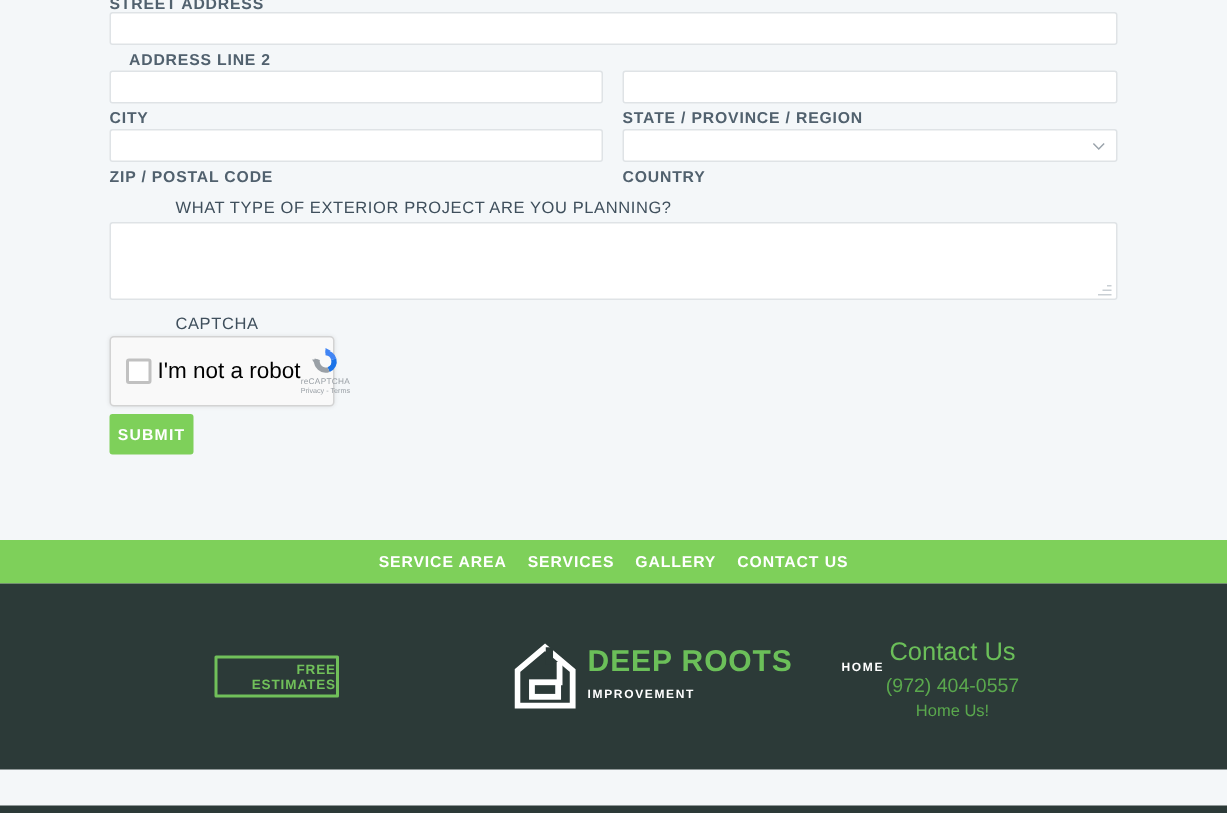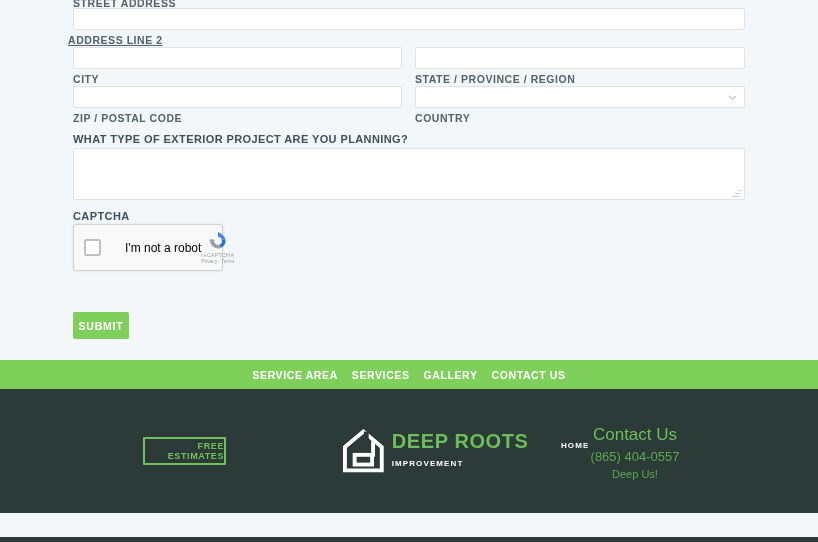--- a/index.html
+++ b/index.html
@@ -23,23 +23,24 @@
     letter-spacing: 0.55px;
     font-weight: 700;
     color: #51616e;
     text-transform: uppercase;
     line-height: 12px;
     white-space: nowrap;
   }
   .label-bold {
     font-size: 11px;
     letter-spacing: 0.4px;
-    font-weight: 700;
+    font-weight: 400;
     color: #3f4f5c;
     text-transform: uppercase;
+    margin-left: 44px;
   }
   .txt-input {
     width: 100%;
     height: 22px;
     background: #ffffff;
     border: 1px solid #dfe3e6;
     border-radius: 2px;
     font-family: "Liberation Sans", sans-serif;
     font-size: 11px;
     color: #333;
@@ -56,21 +57,21 @@
   }
   .sel-chev {
     position: absolute; right: 7px; top: 6px;
     width: 9px; height: 9px;
     color: #9aa3ab;
   }
 
   
   .f-street-lab { position: absolute; left: 73px; top: -3px; }
   .f-street-in  { position: absolute; left: 73px; top: 8px; width: 672px; }
-  .f-a2-lab     { position: absolute; left: 68px; top: 34px; text-decoration: underline; }
+  .f-a2-lab     { position: absolute; left: 86px; top: 34px; }
   .f-a2-in      { position: absolute; left: 73px; top: 47px; width: 329px; }
   .f-state-in   { position: absolute; left: 415px; top: 47px; width: 330px; }
   .f-city-lab   { position: absolute; left: 73px; top: 73px; }
   .f-state-lab  { position: absolute; left: 415px; top: 73px; }
   .f-zip-in     { position: absolute; left: 73px; top: 86px; width: 329px; }
   .f-country-in { position: absolute; left: 415px; top: 86px; width: 330px; }
   .f-zip-lab    { position: absolute; left: 73px; top: 112px; }
   .f-country-lab{ position: absolute; left: 415px; top: 112px; }
 
   .f-proj-lab   { position: absolute; left: 73px; top: 133px; }
@@ -106,21 +107,21 @@
   }
   .rc-check {
     width: 17px; height: 17px;
     background: #fff;
     border: 2px solid #c1c1c1;
     border-radius: 2px;
     margin-left: 10px;
     flex: 0 0 auto;
   }
   .rc-text {
-    font-size: 12px; color: #000; margin-left: 24px;
+    font-size: 15px; color: #000; margin-left: 4px;
     font-family: "Liberation Sans", sans-serif;
     white-space: nowrap;
   }
   .rc-brand {
     margin-left: auto; margin-right: 7px;
     text-align: center; line-height: 1;
   }
   .rc-logo { width: 22px; height: 22px; margin: 0 auto 1px; display: block; }
   .rc-name { font-size: 5.5px; color: #9aa0a6; letter-spacing: 0.2px; }
   .rc-links { font-size: 4.8px; color: #9aa0a6; margin-top: 1px; }
@@ -130,21 +131,20 @@
     position: absolute; left: 73px; top: 276px;
     width: 56px; height: 27px;
     background: #7ed05a;
     border: none; border-radius: 2px;
     color: #ffffff;
     font-family: "Liberation Sans", sans-serif;
     font-size: 10.5px; font-weight: 700;
     letter-spacing: 0.8px;
     text-transform: uppercase;
     cursor: pointer;
-    margin-top: 36px;
   }
 
   
   .green-nav {
     position: absolute; left: 0; top: 360px;
     width: 818px; height: 29px;
     background: #7ed05a;
     display: flex; align-items: center; justify-content: center;
     gap: 14px;
   }
@@ -322,19 +322,19 @@
       <path d="M31 14 L31 30" fill="none" stroke="#ffffff" stroke-width="4"></path>
     </svg>
     <span class="logo-text">
       <span class="logo-main">DEEP ROOTS</span>
       <span class="logo-sub">HOME IMPROVEMENT</span>
     </span>
   </div>
 
   <div class="contact-blk">
     <div class="contact-title">Contact Us</div>
-    <a class="contact-phone" href="#">(865) 404-0557</a>
-    <a class="contact-email" href="#">Deep Us!</a>
+    <a class="contact-phone" href="#">(972) 404-0557</a>
+    <a class="contact-email" href="#">Home Us!</a>
   </div>
 
   <div class="bottom-strip"></div>
 
 </div>
 
 </body></html>

